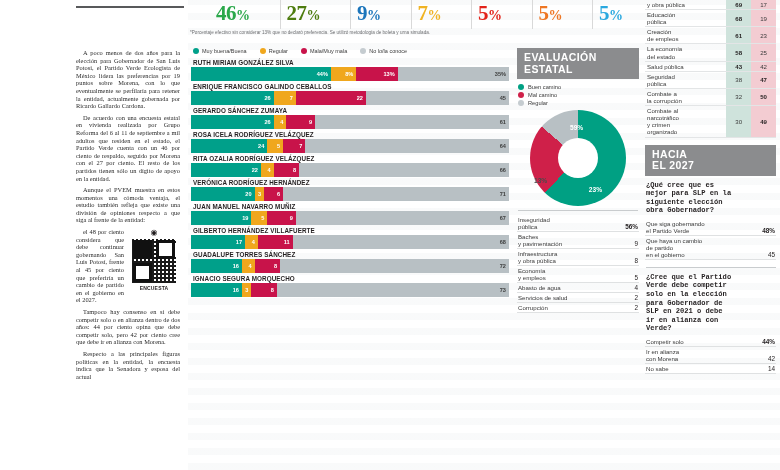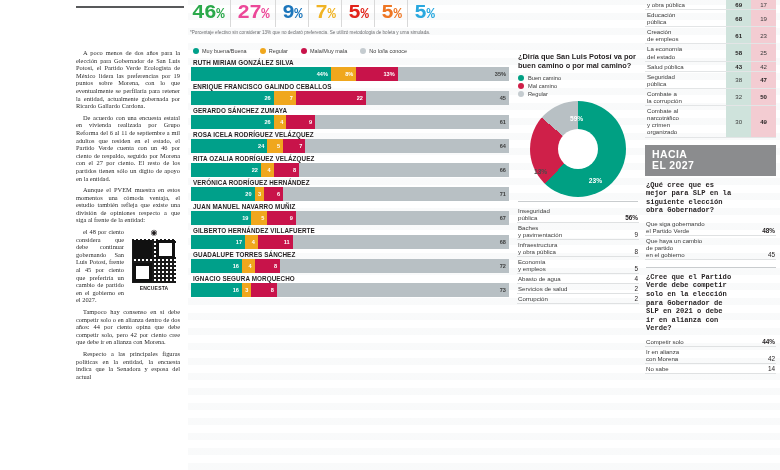--- a/index.html
+++ b/index.html
@@ -57,21 +57,22 @@
 
   
   .center{width:325px;flex:0 0 325px;position:relative;padding:0 4px 0 3px;box-sizing:border-box;}
   .topstrip{
     position:absolute;top:0;left:-188px;width:590px;height:46px;z-index:5;
   }
   .pcts{display:flex;align-items:flex-start;height:30px;padding-left:186px;box-sizing:border-box;}
   .pct{
     flex:0 0 auto;font-size:21px;font-weight:bold;letter-spacing:-.5px;
     padding:0 6px;border-left:1px solid #d9d9d9;line-height:26px;
-    font-family:Liberation Mono, monospace;
+    font-family:Liberation Serif, serif;
+    margin-left:24px;
   }
   .pct:first-child{border-left:none;}
   .pct .u{font-size:14px;}
   .foot-note{
     font-size:4.6px;color:#6d6e71;padding-left:190px;line-height:6px;
     font-family:"Liberation Sans", sans-serif;
   }
 
   .secthead{
     background:#8b8c8e;color:#fff;font-size:11px;font-weight:bold;
@@ -144,21 +145,21 @@
       <p>Tampoco hay consenso en si debe competir solo o en alianza dentro de dos años: 44 por ciento opina que debe competir solo, pero 42 por ciento cree que debe ir en alianza con Morena.</p>
       <p>Respecto a las principales figuras políticas en la entidad, la encuesta indica que la Senadora y esposa del actual</p>
     </div>
   </div>
 
   <div class="center">
 
     <div class="topstrip">
       <div class="pcts" id="pcts">
           <div class="pct" style="color: rgb(42, 168, 74);">46<span class="u">%</span></div>
-          <div class="pct" style="color: #ec4899;">27<span class="u">%</span></div>
+          <div class="pct" style="color: #4d7c0f;">27<span class="u">%</span></div>
           <div class="pct" style="color: rgb(27, 117, 187);">9<span class="u">%</span></div>
           <div class="pct" style="color: rgb(240, 179, 35);">7<span class="u">%</span></div>
           <div class="pct" style="color: rgb(226, 35, 26);">5<span class="u">%</span></div>
           <div class="pct" style="color: rgb(238, 118, 35);">5<span class="u">%</span></div>
           <div class="pct" style="color: rgb(41, 168, 223);">5<span class="u">%</span></div>
         </div>
       <div class="foot-note">*Porcentaje efectivo sin considerar 13% que no declaró preferencia. Se utilizó metodología de boleta y urna simulada.</div>
     </div>
 
     <div style="height:48px"></div>
@@ -270,21 +271,24 @@
             <div class="seg" style="background:#f0a71d;width:3%">3</div>
             <div class="seg" style="background:#c8134a;width:8%">8</div>
             <div class="seg grey" style="background:#b8c0c4;width:73%">73</div>
           </div>
         </div>
       </div>
   </div>
 
   <div class="evalcol">
     <div style="height:48px"></div>
-    <div class="qtext2">¿Diría que San Luis Potosí va por buen camino o por mal camino?</div>
+    <div class="secthead tall">
+      <span>EVALUACIÓN</span><br>
+      <span>ESTATAL</span>
+    </div>
     <div class="legend-v" id="eval-legend">
         <div class="li">
           <span class="dot" style="background:#00a083"></span>
           <span>Buen camino</span>
         </div>
         <div class="li">
           <span class="dot" style="background:#cf2049"></span>
           <span>Mal camino</span>
         </div>
         <div class="li">

